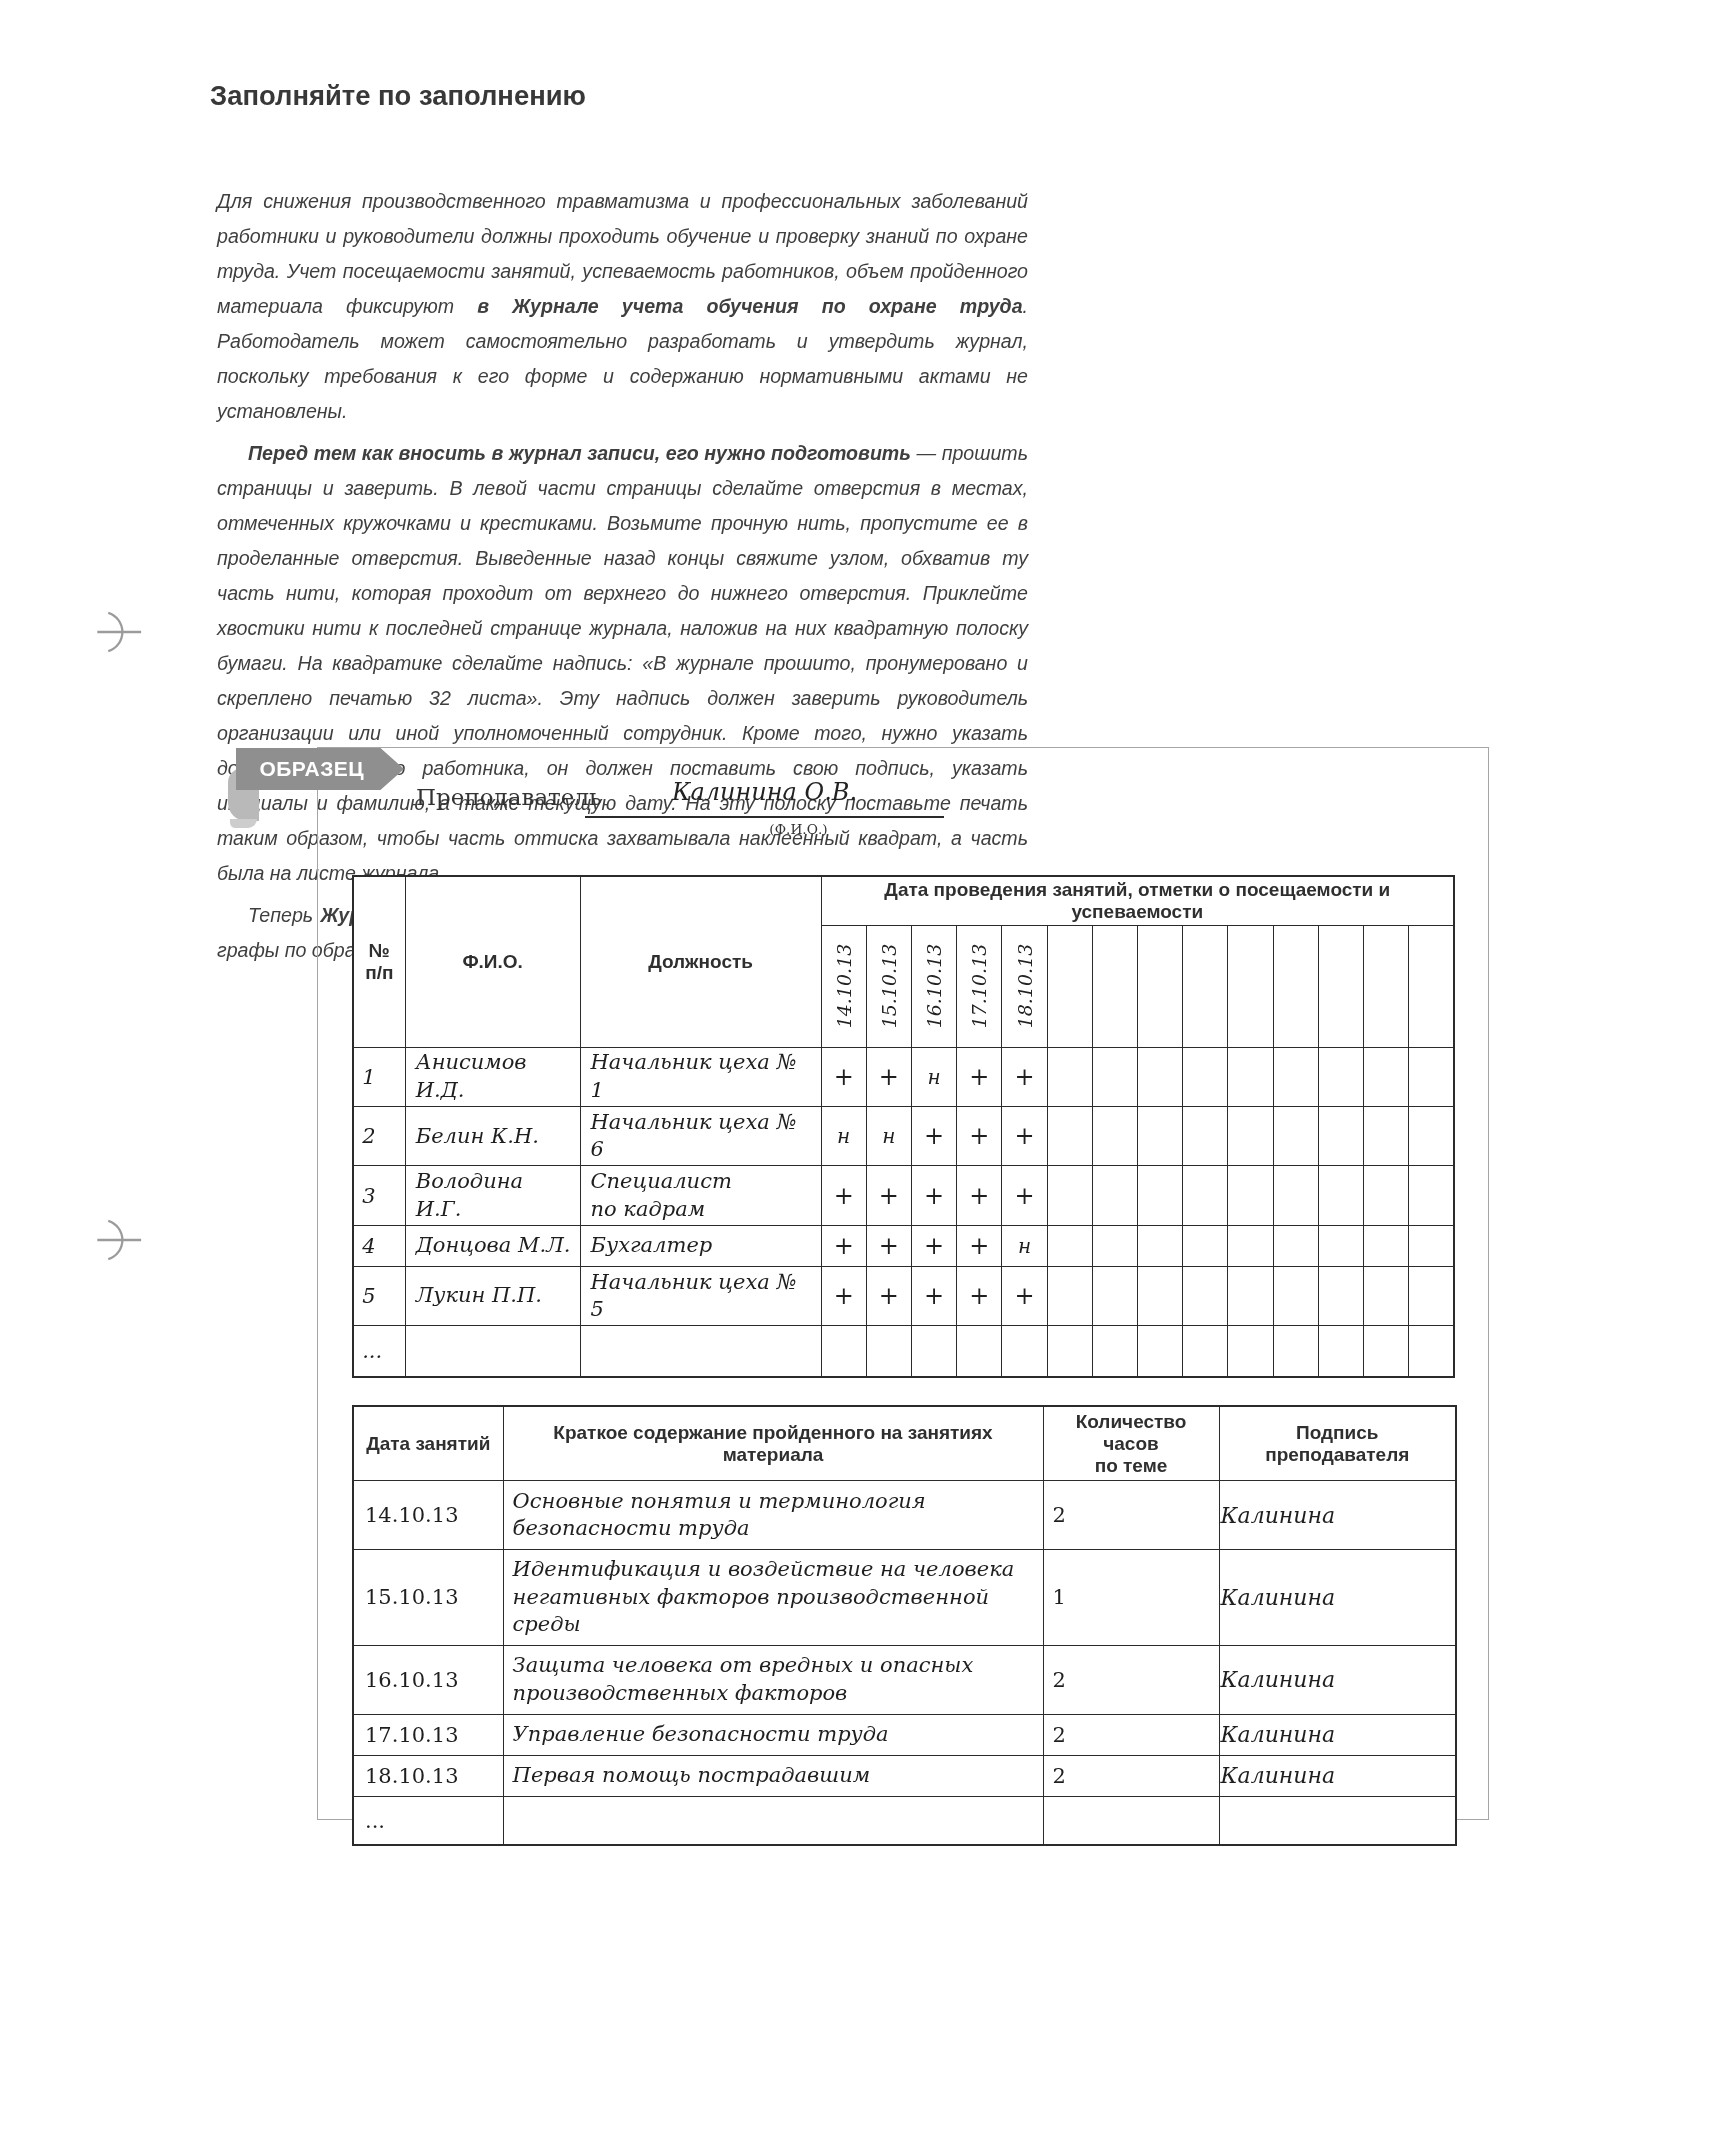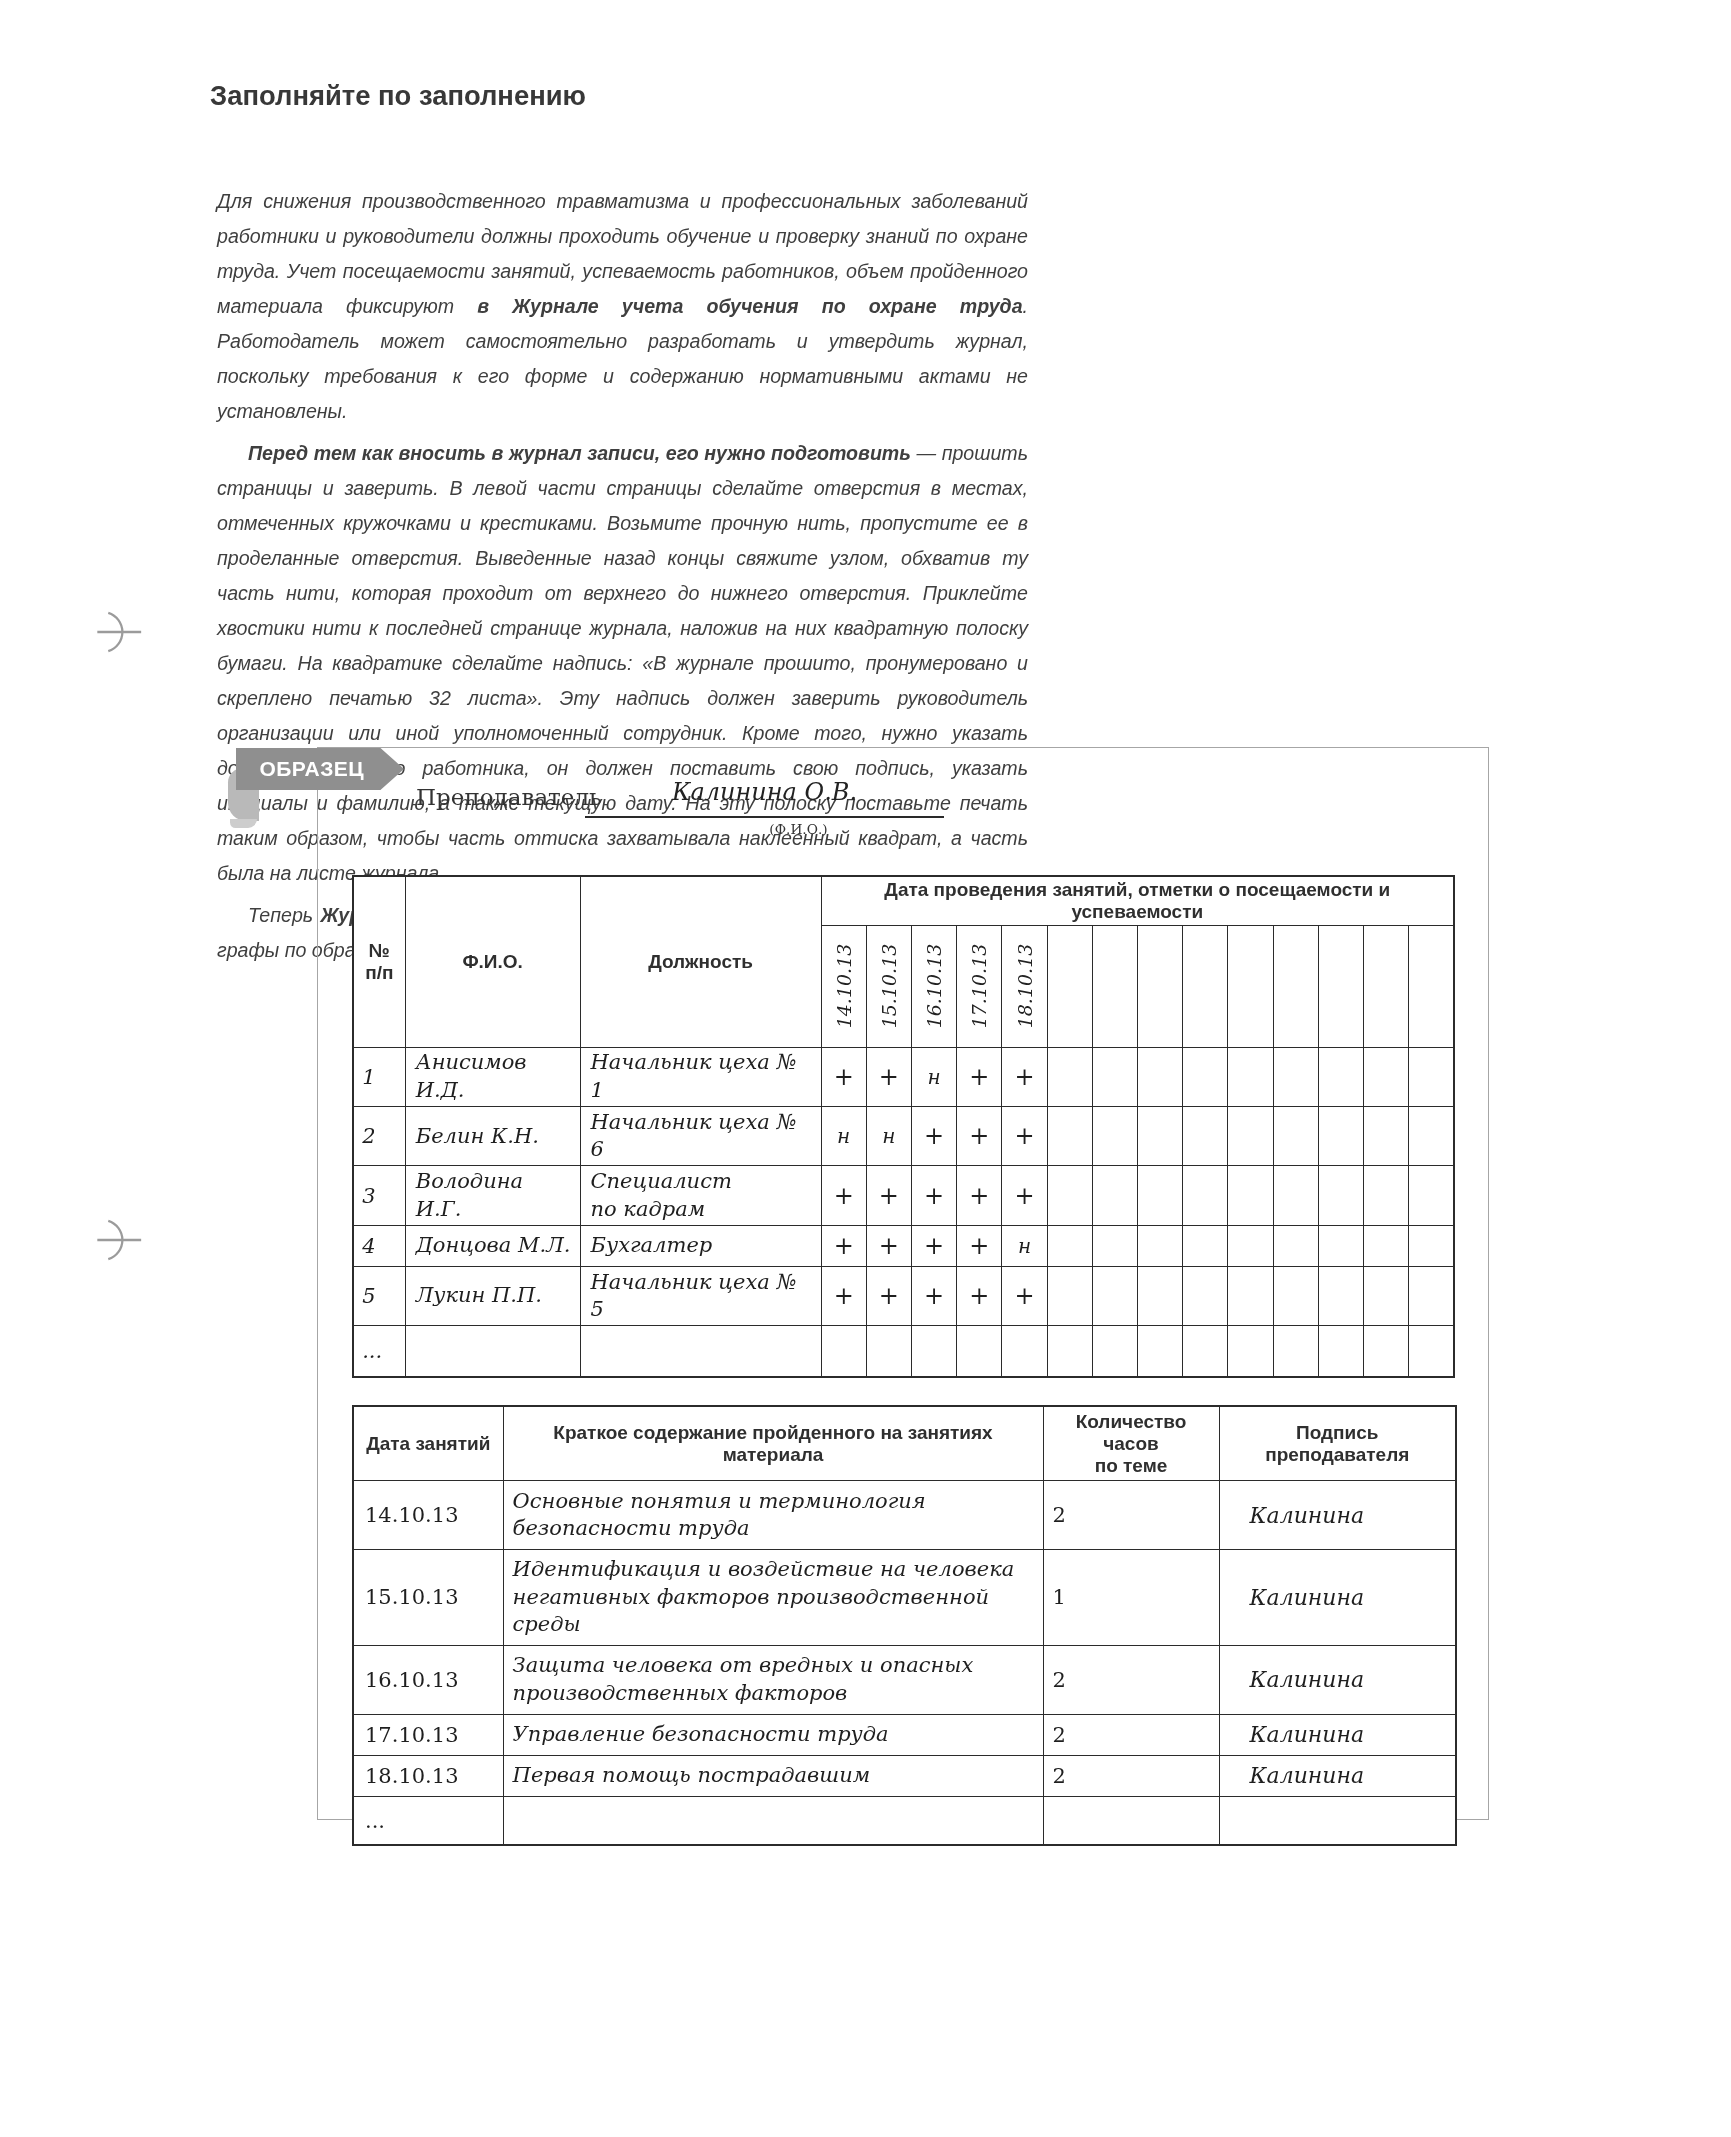--- a/index.html
+++ b/index.html
@@ -63,21 +63,21 @@
   .t1 tr.dots-row td{height:51px;}
 
   
   .t2{top:1405px;width:1103px;}
   .t2 tr.hh th{height:64px;white-space:pre-line;}
   .t2 td{vertical-align:middle;font-family:"DejaVu Serif",serif;font-size:21px;color:#1f1f1f;
          padding:6.4px 9.1px;}
   .t2 td.l-date{text-align:left;padding-left:11px;height:41px;}
   .t2 td.l-content{font-style:italic;line-height:27.4px;text-align:left;}
   .t2 td.l-hours{text-align:left;padding-left:9.1px;}
-  .t2 td.l-sign{font-style:italic;font-size:22px;text-align:left;padding-left:30px;}
+  .t2 td.l-sign{font-style:italic;font-size:22px;text-align:left;padding-left:1px;}
   .t2 tr.dots-row td{height:49px;}
 </style>
 </head>
 <body>
 
 <div class="page">
 
   <svg class="regmark" style="left:90px;top:611px;" width="53" height="42" viewBox="0 0 58 46">
     <path d="M20,2 A22,22 0 0 1 20,44" fill="none" stroke="#9b9b9b" stroke-width="2.5"></path>
     <line x1="8" y1="23" x2="56" y2="23" stroke="#9b9b9b" stroke-width="2.5"></line>

